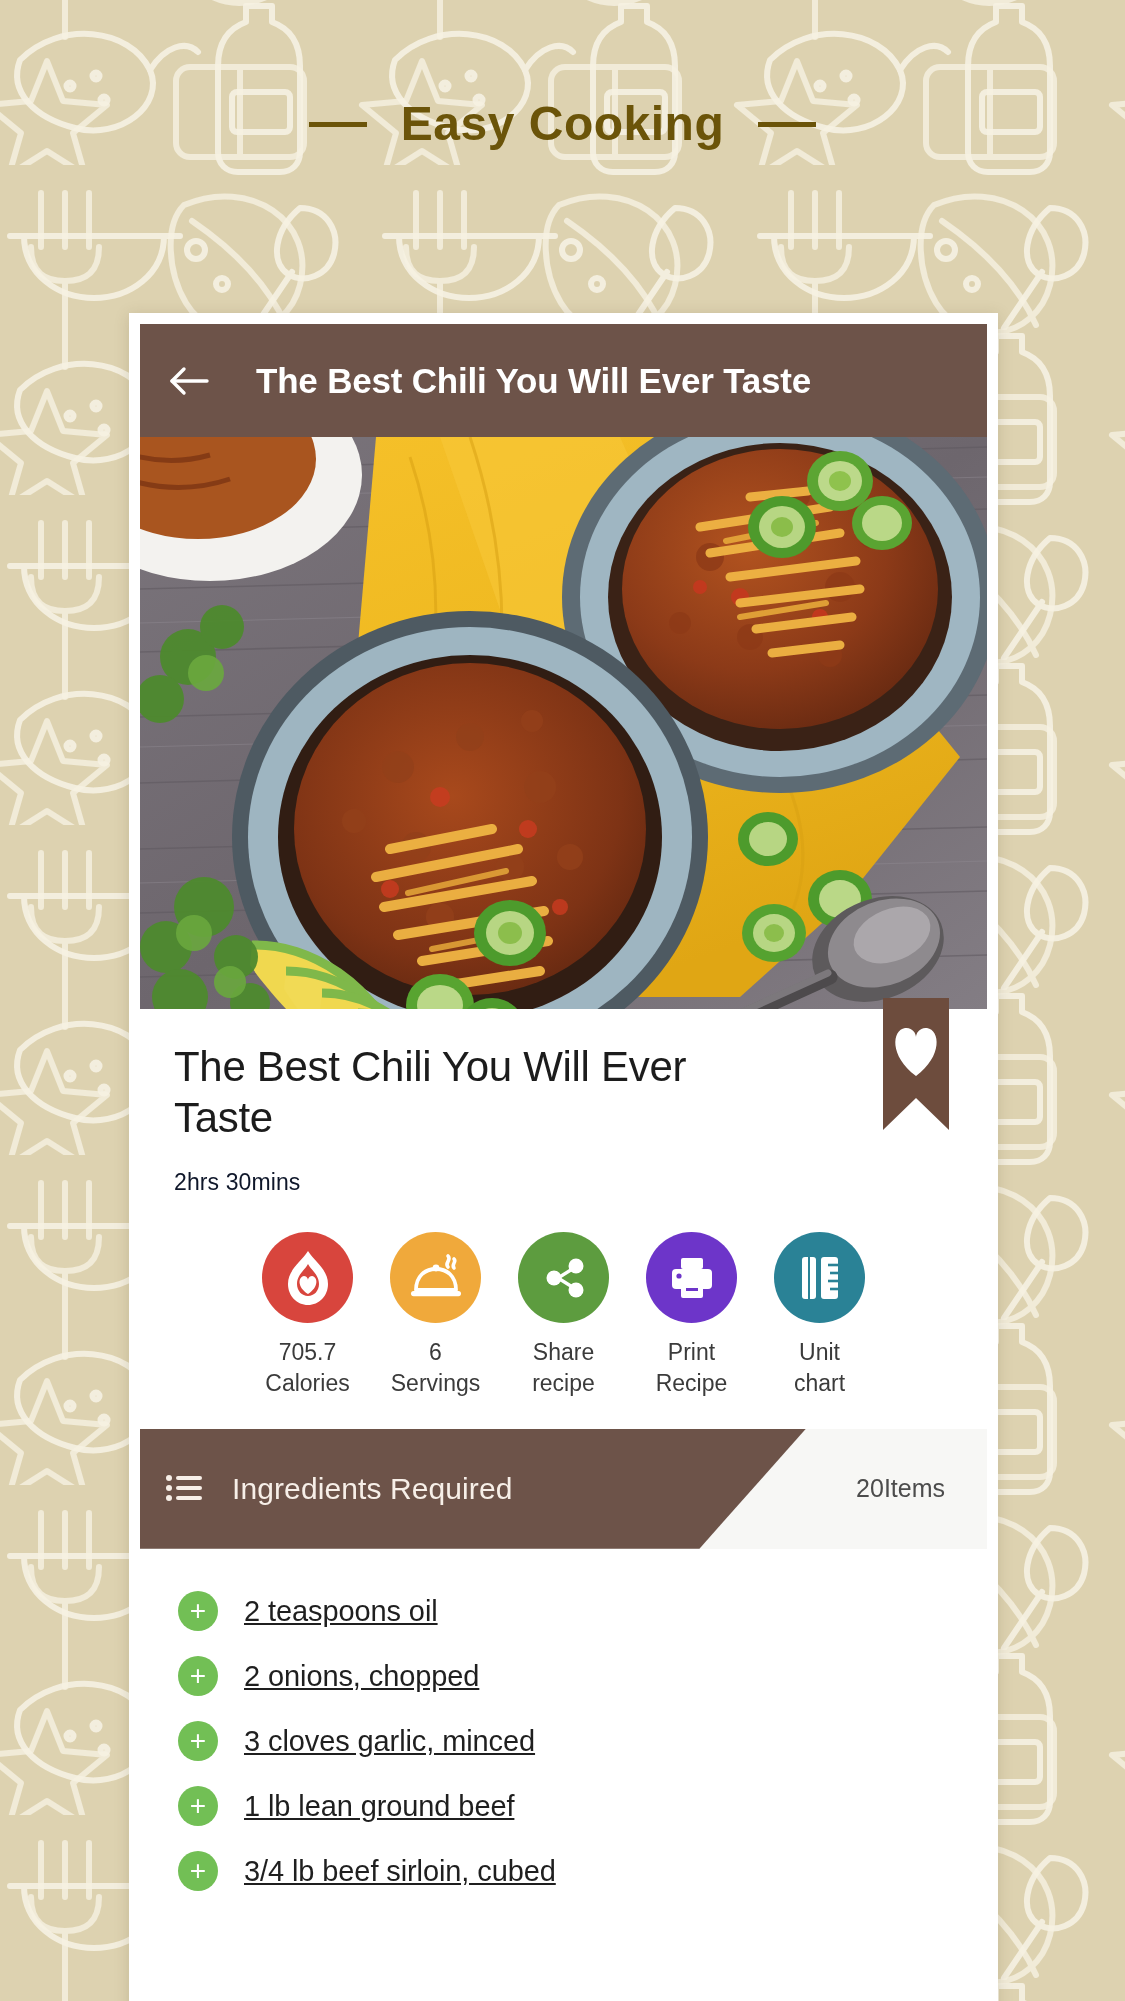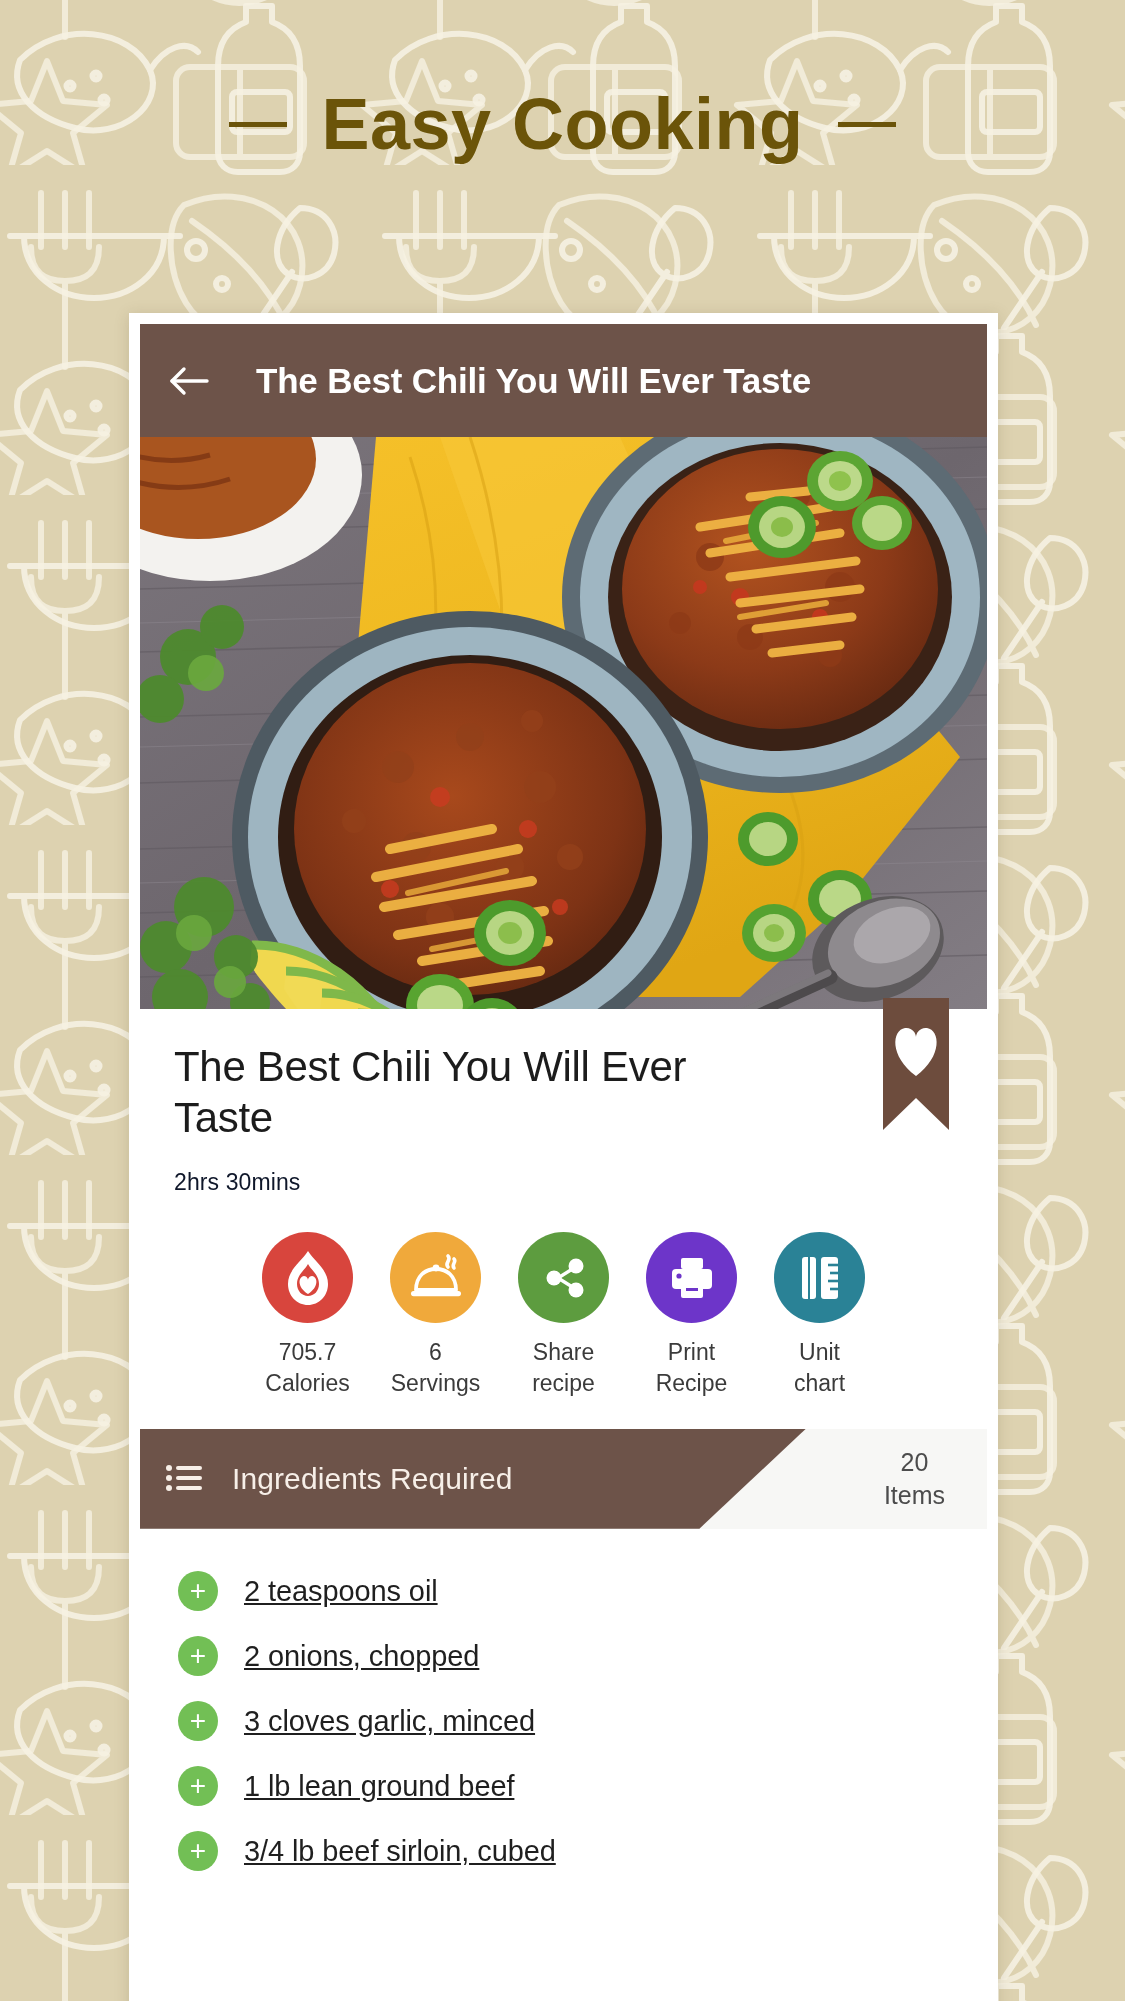--- a/index.html
+++ b/index.html
@@ -36,21 +36,21 @@
     justify-content: center;
     gap: 34px;
   }
   .title-rule {
     width: 58px;
     height: 5px;
     background: #6b5409;
     display: block;
   }
   #page-title {
-    font-size: 72px;
+    font-size: 48px;
     font-weight: bold;
     color: #6b5409;
     letter-spacing: 0.5px;
     line-height: 1;
     white-space: nowrap;
   }
 
   
   #recipe-card {
     position: absolute;
@@ -157,21 +157,21 @@
     text-align: center;
     font-size: 23px;
     line-height: 1.33;
     color: #3b3b3b;
     white-space: pre-line;
   }
 
   
   #ingredients-banner {
     position: relative;
-    height: 100px;
+    height: 120px;
     background: #f7f7f5;
     display: flex;
     align-items: center;
     overflow: hidden;
   }
   #banner-shape {
     position: absolute;
     left: 0; top: 0;
     width: 666px; height: 100%;
     background: #6d5349;
@@ -188,21 +188,21 @@
   #banner-title {
     color: #f7efe8;
     font-size: 30px;
     letter-spacing: 0.1px;
   }
   #banner-right {
     position: absolute;
     right: 42px;
     top: 0; bottom: 0;
     display: flex;
-    flex-direction: column;
+    flex-direction: row;
     align-items: center;
     justify-content: center;
     z-index: 2;
   }
   .banner-count {
     font-size: 25px;
     color: #4c4c4c;
     line-height: 1.3;
   }
 

